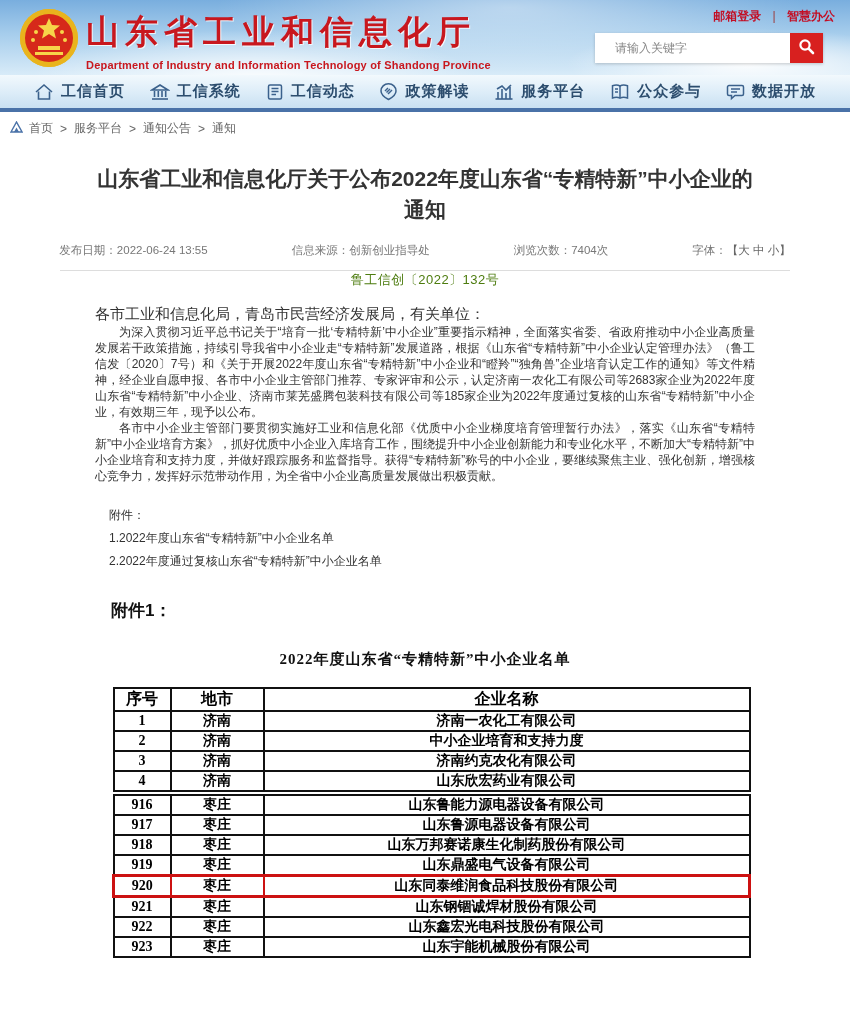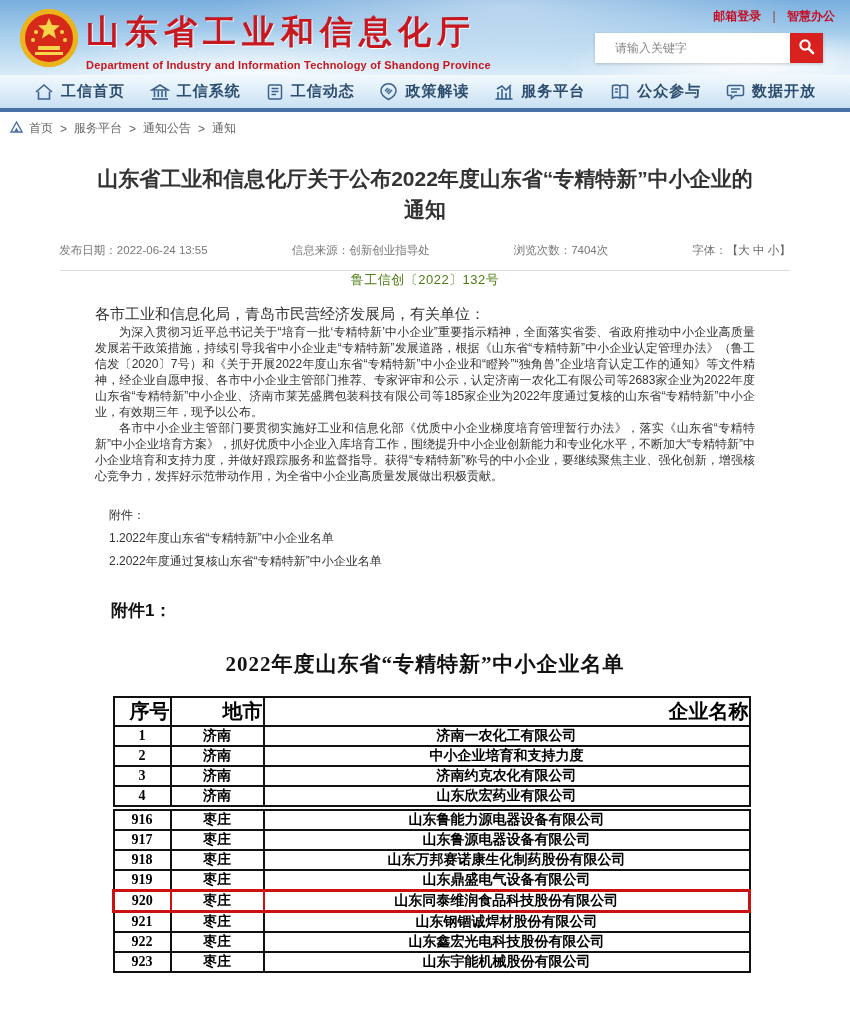--- a/index.html
+++ b/index.html
@@ -54,26 +54,26 @@
 
   .doc-number{ text-align:center; font-size:13px; color:#4d7c0f; margin-top:0; letter-spacing:.5px; }
   .salutation{ font-size:15px; margin-top:14px; line-height:21px; }
   .para{ font-size:12px; line-height:16px; text-indent:2em; text-align:justify; color:#333; }
   .para + .para{ margin-top:0; }
 
   .attachments{ margin-top:20px; padding-left:14px; font-size:12px; line-height:23px; }
   .appendix-label{ margin-top:26px; padding-left:16px; font-size:17px; font-weight:bold; color:#111; }
 
   
-  .table-title{ margin-top:28px; text-align:center; font-size:21px; font-weight:bold;
+  .table-title{ margin-top:28px; text-align:center; font-size:15px; font-weight:bold;
     font-family:"Liberation Serif", serif; color:#111; letter-spacing:1px; }
   .companies{ margin:18px auto 0 17px; border-collapse:collapse; table-layout:fixed;
     font-family:"Liberation Serif", serif; }
   .companies col.c-no{ width:57px; } .companies col.c-city{ width:93px; } .companies col.c-name{ width:486px; }
-  .companies th{ border:2px solid #111; height:14px; font-size:20px; font-weight:bold; color:#000; background:#fff;text-align:right; }
+  .companies th{ border:2px solid #111; height:14px; font-size:16px; font-weight:bold; color:#000; background:#fff; }
   .companies td{ border:2px solid #111; height:20px; font-size:14px; font-weight:600; color:#000;
     text-align:center; padding:0 4px; overflow:hidden; white-space:nowrap; }
   .companies tr.table-gap td{ border-left:none; border-right:none; height:4px; padding:0; background:#fff; }
   .companies tr.highlight td{ border-color:#cc1111; border-top-width:3px; border-bottom-width:3px; }
   .companies tr.highlight td:first-child{ border-left-width:3px; }
   .companies tr.highlight td:last-child{ border-right-width:3px; }
 </style>
 </head>
 <body>
 

